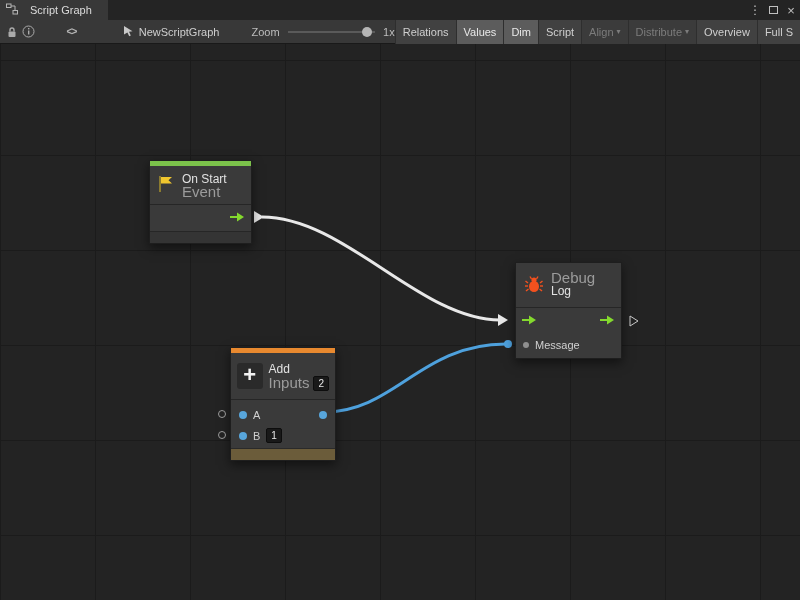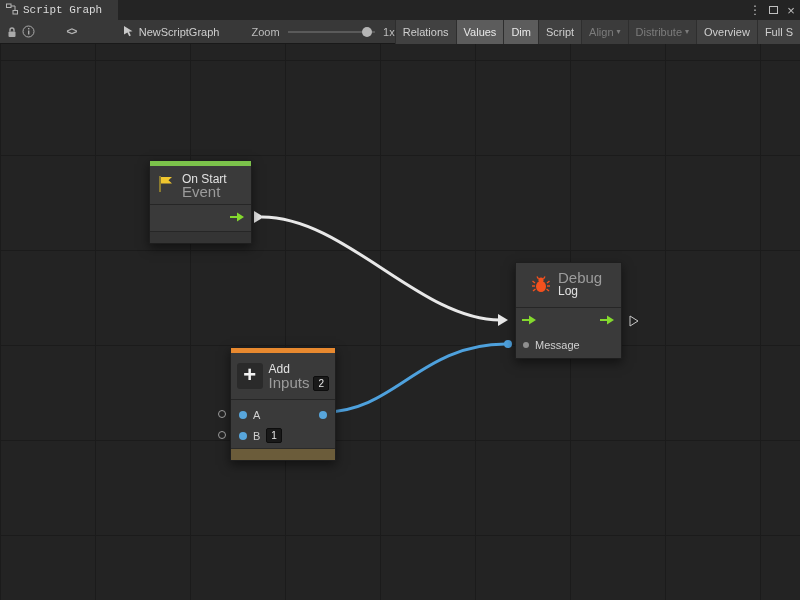--- a/index.html
+++ b/index.html
@@ -2,21 +2,21 @@
 <html><head>
 <meta charset="utf-8">
 <style>
   * { margin:0; padding:0; box-sizing:border-box; }
   html,body { width:800px; height:600px; overflow:hidden; background:#222; }
   body { font-family:"Liberation Sans", sans-serif; }
   .window { width:800px; height:600px; display:flex; flex-direction:column; background:#242424; }
 
   
   .tabbar { height:20px; background:#242424; display:flex; align-items:stretch; color:#c8c8c8; font-size:11px; flex:0 0 20px; }
-  .tab { display:flex; align-items:center; gap:5px; background:#383838; padding:0 16px 0 6px; cursor:default;font-family:Liberation Mono, monospace; }
+  .tab { display:flex; align-items:center; gap:12px; background:#383838; padding:0 16px 0 6px; cursor:default; }
   .tab-title { color:#dcdcdc; }
   .tabbar-spacer { flex:1; }
   .winbtn { display:flex; align-items:center; justify-content:center; width:18px; color:#c0c0c0; font-size:13px; cursor:default; }
   .maxbox { width:9px; height:8px; border:1px solid #c0c0c0; display:inline-block; }
   .menu-glyph { font-size:12px; letter-spacing:0; }
 
   
   .toolbar { height:24px; background:#383838; display:flex; align-items:center; font-size:11px; color:#c8c8c8; flex:0 0 24px; border-bottom:1px solid #191919; padding-left:4px; }
   .tb-icon { display:flex; align-items:center; justify-content:center; width:18px; height:22px; color:#b5b5b5; }
   .tb-code { font-size:10px; font-weight:bold; letter-spacing:-1px; margin-left:26px; color:#b5b5b5; }
@@ -54,21 +54,21 @@
   .t-sub { font-size:15px; color:#9c9c9c; line-height:12px; }
 
   
   .node-onstart { left:149px; top:116px; width:103px; }
   .node-onstart .nh { height:38px; display:flex; align-items:center; gap:6px; padding:0 6px; }
   .onstart-ports { height:26px; display:flex; align-items:center; justify-content:flex-end; padding-right:6px; }
   .onstart-footer { height:12px; background:#343434; border-top:1px solid #262626; }
 
   
   .node-debug { left:515px; top:218px; width:107px; }
-  .node-debug .nh { height:44px; display:flex; align-items:center; gap:7px; padding:0 8px;margin-left:7px; }
+  .node-debug .nh { height:44px; display:flex; align-items:center; gap:7px; padding:0 8px; }
   .debug-flow-row { height:26px; display:flex; align-items:center; justify-content:space-between; padding:0 6px; position:relative; }
   .flow-continue { position:absolute; right:-18px; top:7px; }
   .debug-msg-row { height:24px; display:flex; align-items:center; gap:6px; padding:0 7px 2px; }
   .graydot { width:6px; height:6px; border-radius:50%; background:#8f8f8f; }
 
   
   .node-add { left:230px; top:303px; width:106px; }
   .node-add .nh { height:46px; display:flex; align-items:center; gap:6px; padding:0 6px; }
   .plus-box { width:26px; height:26px; background:#2a2a2a; border-radius:3px; color:#f2f2f2; font-size:22px; line-height:24px; text-align:center; font-weight:bold; }
   .inputs-row { display:flex; align-items:center; gap:4px; }

